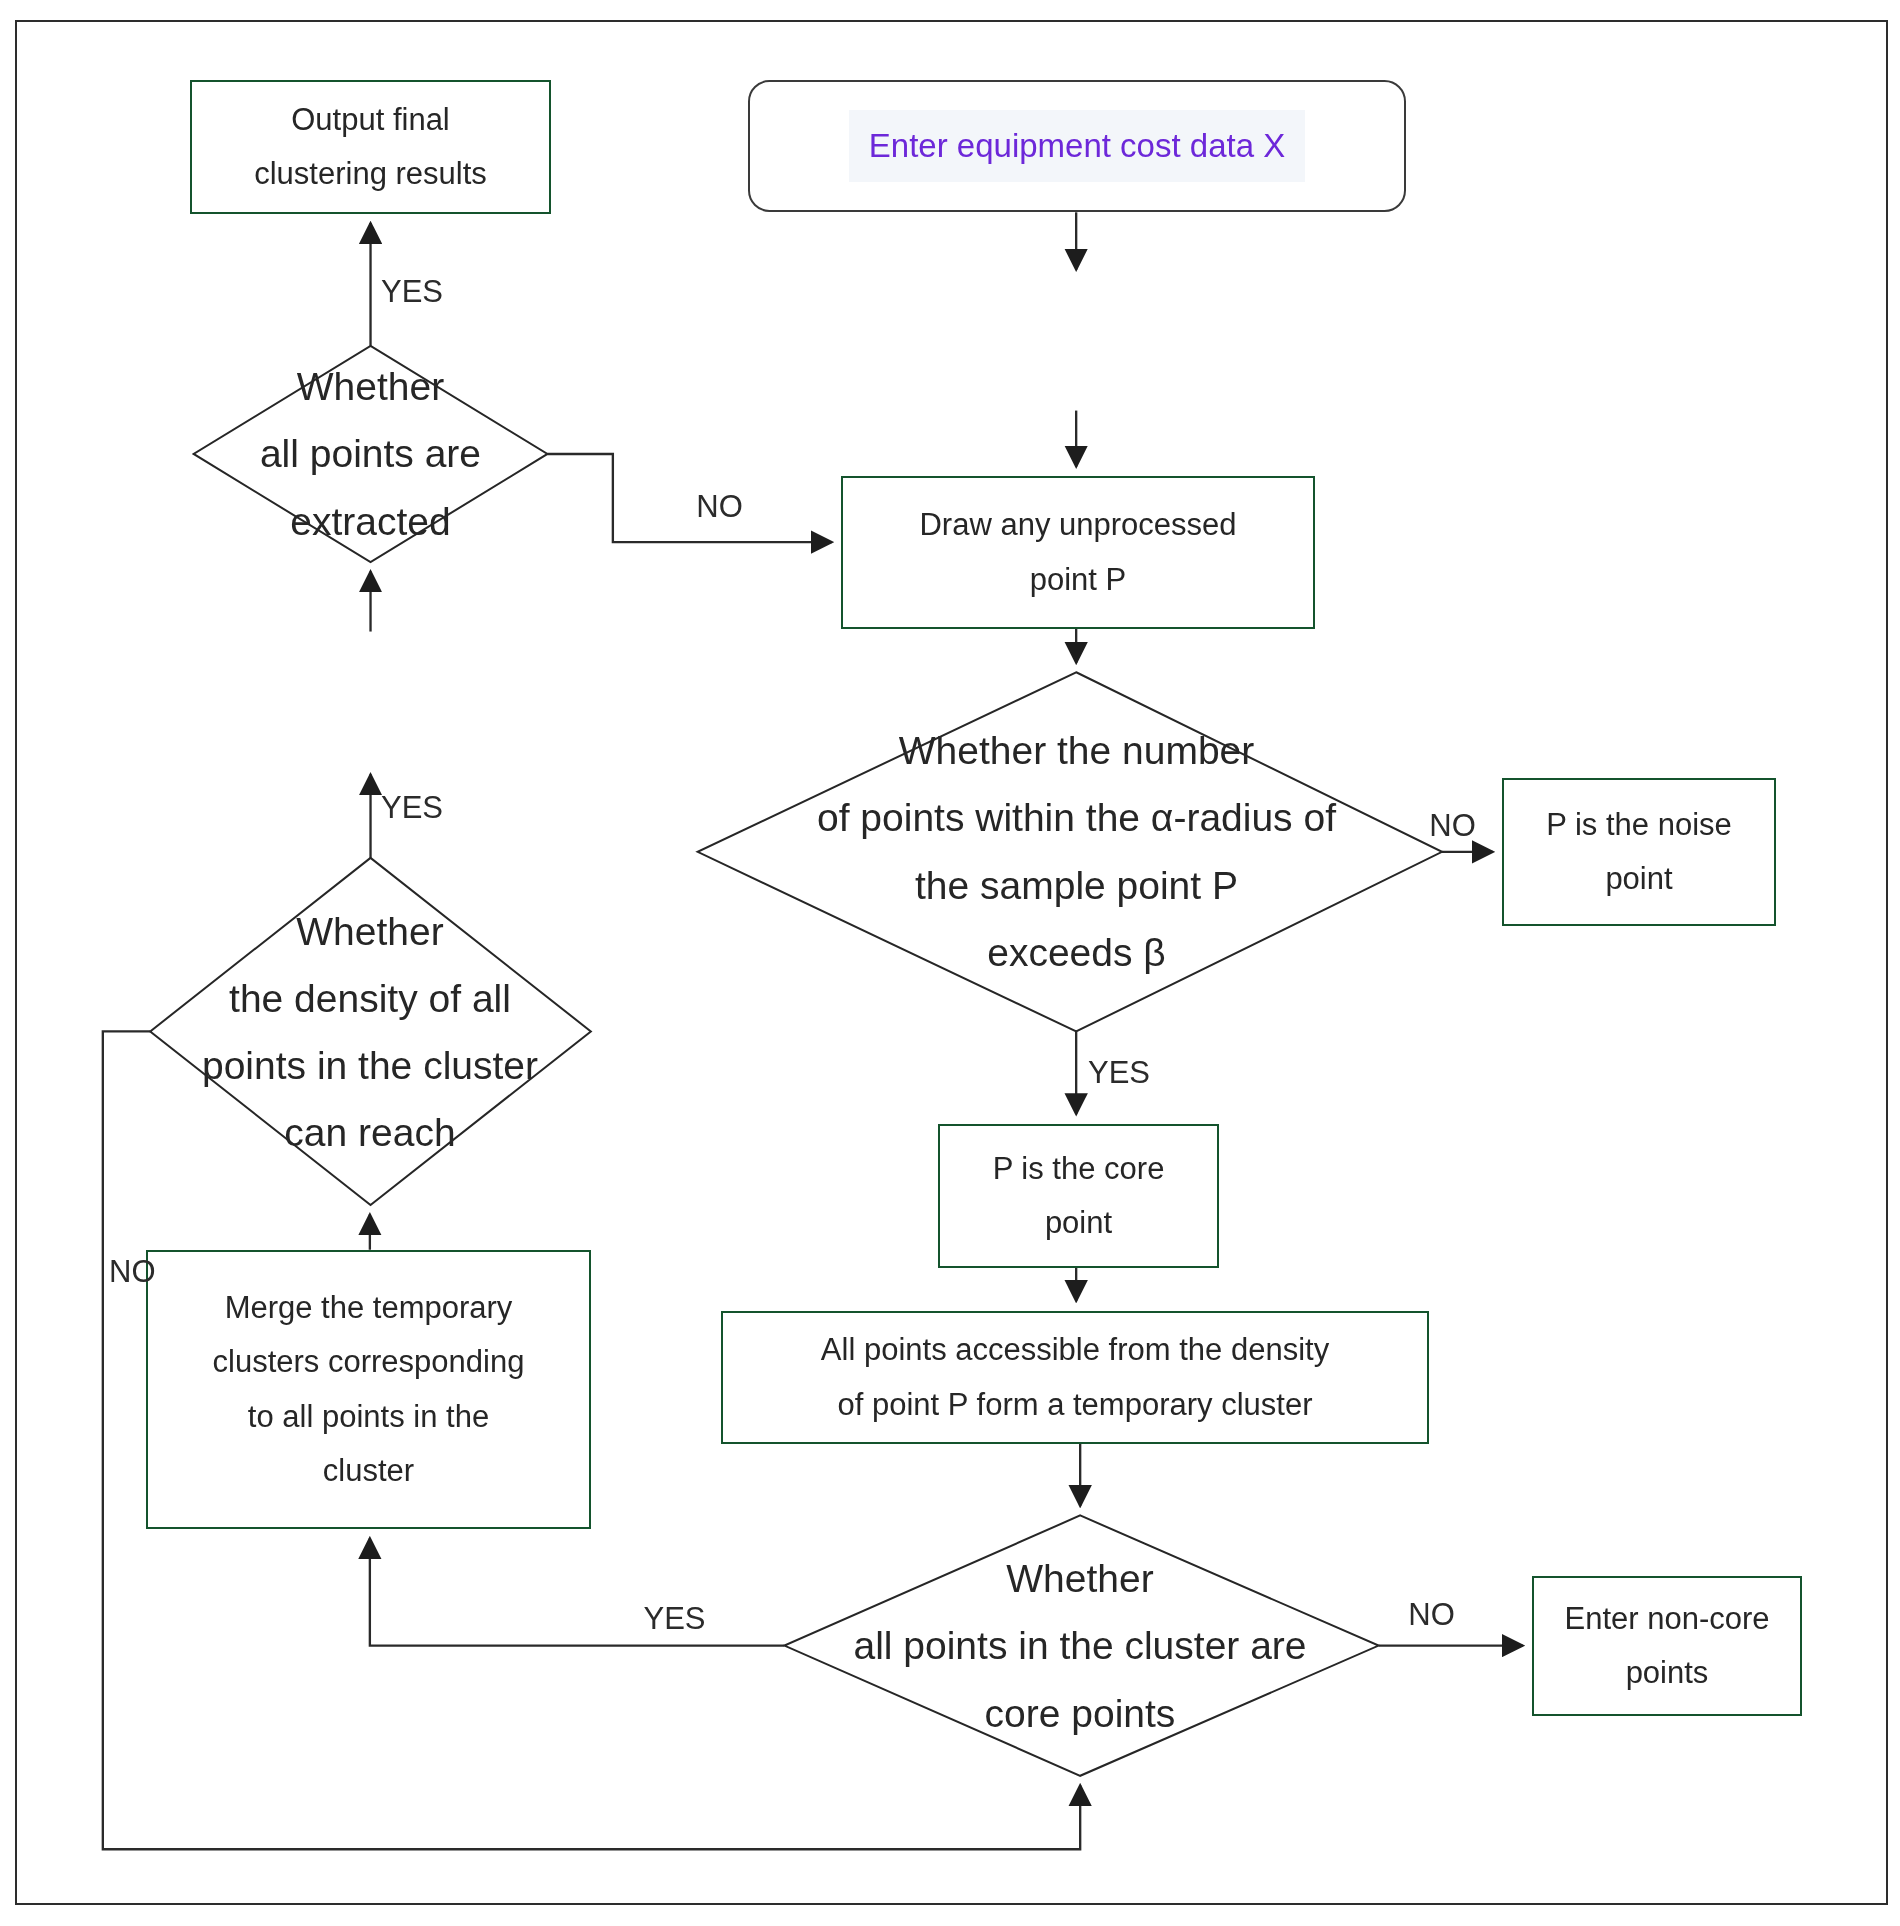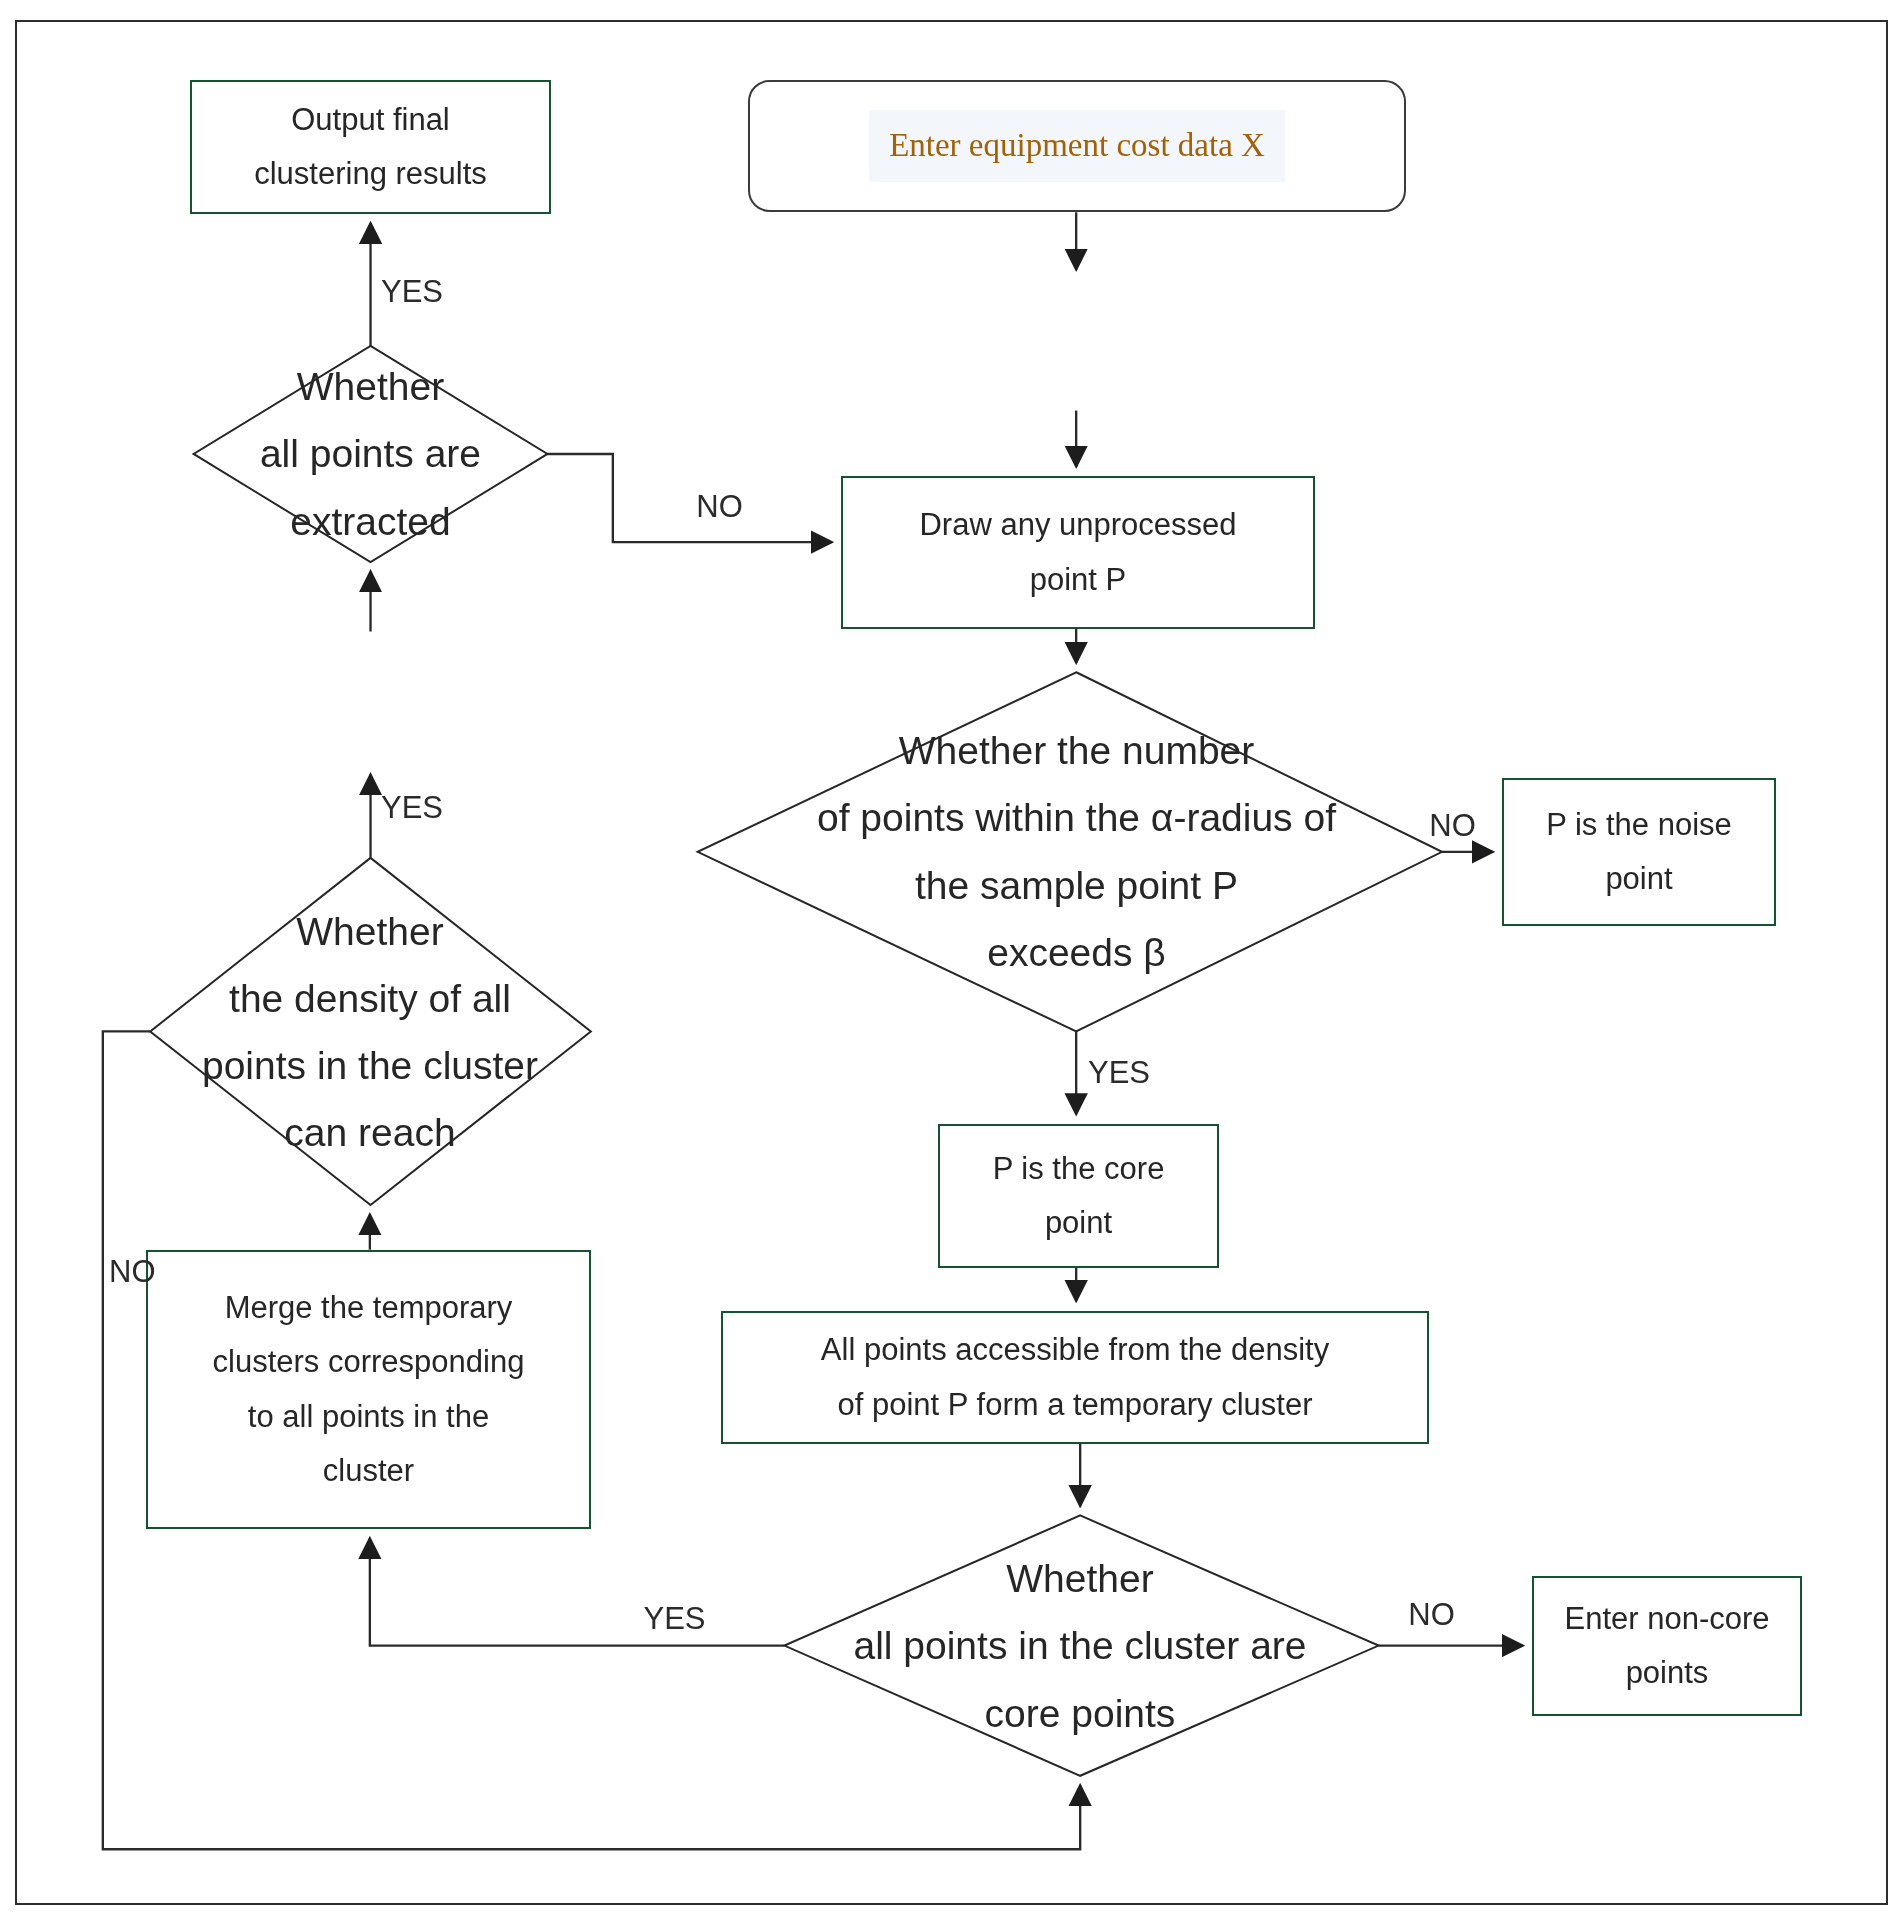--- a/index.html
+++ b/index.html
@@ -81,21 +81,21 @@
       <polygon points="555,1285 885,1545 555,1805 225,1545"></polygon>
       <polygon points="1612,1007 2160,1276 1612,1545 1045,1276"></polygon>
       <polygon points="1618,2270 2065,2465 1618,2660 1175,2465"></polygon>
     </g>
   </svg>
 
   <div class="node" style="left:190px;top:80px;width:361px;height:134px;">Output final
 clustering results</div>
 
   <div class="node terminator" style="left:748px;top:80px;width:658px;height:132px;">
-    <span class="hl" style="color: #a16207; background: rgb(243, 246, 250); font-family: Liberation Serif, serif;">Enter equipment cost data X</span>
+    <span class="hl" style="color: #6d28d9; background: rgb(243, 246, 250);">Enter equipment cost data X</span>
   </div>
 
 
   <div class="node" style="left:841px;top:476px;width:474px;height:153px;">Draw any unprocessed
 point P</div>
 
   <div class="node" style="left:1502px;top:778px;width:274px;height:148px;">P is the noise
 point</div>
 
   <div class="node" style="left:938px;top:1124px;width:281px;height:144px;">P is the core

